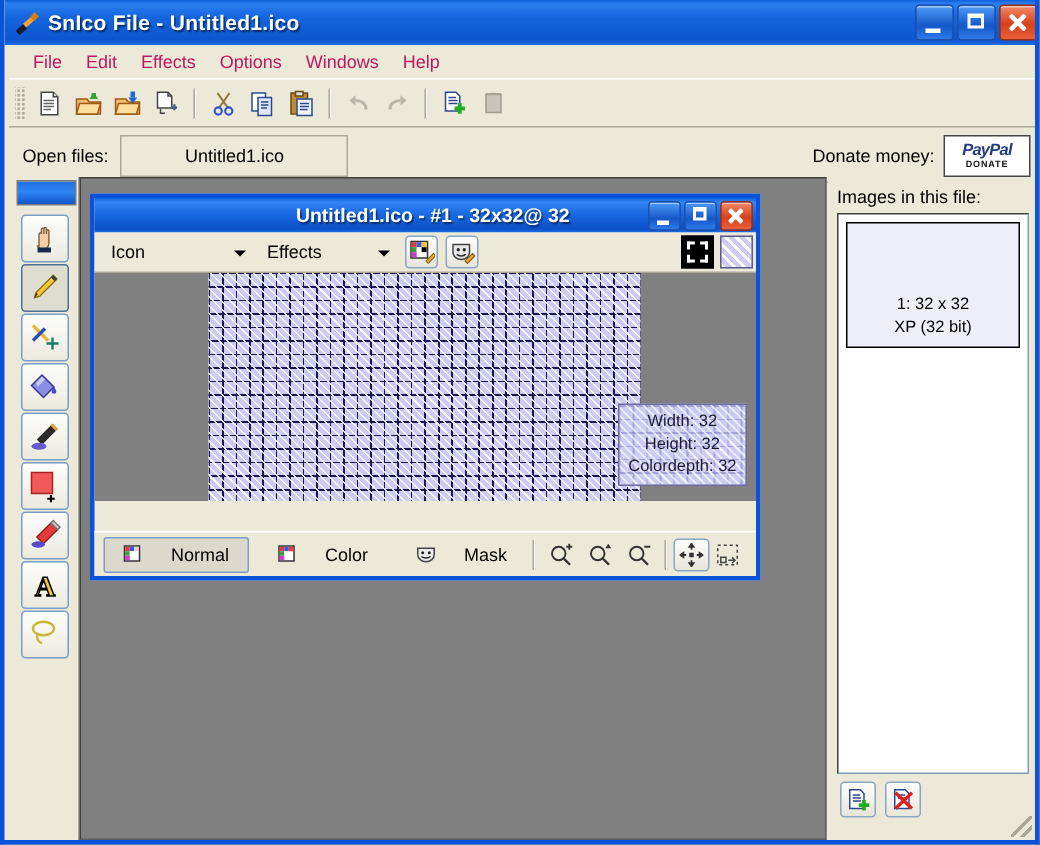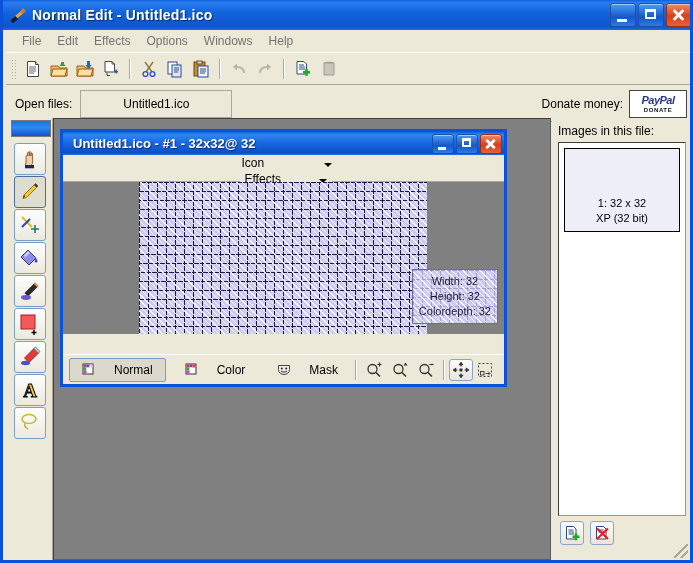--- a/index.html
+++ b/index.html
@@ -49,21 +49,21 @@
     content:"";position:absolute;left:10px;top:4px;width:3px;height:14px;background:#fff;border-radius:1px;
   }
   .wbtn.close .g:before{transform:rotate(45deg);}
   .wbtn.close .g:after{transform:rotate(-45deg);}
 
   
   #menubar{
     position:absolute;left:3px;top:30px;width:687px;height:22px;
     background:#ece9d8;display:flex;align-items:center;padding-left:8px;box-sizing:border-box;
   }
-  #menubar .mi{padding:2px 8px;color:#737373;font-size:12px;cursor:default;}
+  #menubar .mi{padding:2px 8px;color:#be185d;font-size:12px;cursor:default;}
 
   
   #toolbar{
     position:absolute;left:3px;top:52px;width:687px;height:33px;
     background:#ece9d8;
     border-top:1px solid #fff;
     border-bottom:1px solid #aca899;
     display:flex;align-items:center;box-sizing:border-box;
   }
   .grip{width:7px;height:22px;margin:0 3px 0 4px;
@@ -120,34 +120,33 @@
   
   #child{
     position:absolute;left:6px;top:10px;width:447px;height:258px;
     background:#ece9d8;
     border:3px solid #0a52d9;
     box-sizing:border-box;
   }
   #childtitle{
     height:23px;width:100%;
     background:linear-gradient(to bottom,#1163dd 0%,#3285f2 12%,#1a6ae4 45%,#0a4fc8 90%,#1f6ee5 100%);
-    display:flex;align-items:center;box-sizing:border-box;
+    display:flex;align-items:center;box-sizing:border-box;justify-content:center;
   }
   #childtitle .ct{color:#fff;font-size:13px;font-weight:bold;margin-left:10px;text-shadow:1px 1px 1px rgba(0,0,0,.5);white-space:nowrap;}
   #childtitle .wbtns{right:2px;top:2px;}
   #childtitle .wbtn{width:20px;height:18px;}
   #childtitle .wbtn.min .g:after{left:5px;bottom:3px;width:8px;height:3px;}
   #childtitle .wbtn.max .g:after{left:5px;top:3px;width:9px;height:9px;}
   #childtitle .wbtn.close .g:before,#childtitle .wbtn.close .g:after{left:8px;top:3px;width:3px;height:12px;}
 
   #childtools{
     position:absolute;left:0;top:23px;width:441px;height:27px;
     background:#ece9d8;display:flex;align-items:center;box-sizing:border-box;
     border-bottom:1px solid #aca899;
-    flex-direction:column;
   }
   .combo{
     height:19px;width:100px;margin-left:6px;
     background:#ece9d8;border:1px solid #ece9d8;
     display:flex;align-items:center;position:relative;font-size:12px;padding-left:4px;box-sizing:border-box;
   }
   .combo .arw{
     position:absolute;right:4px;top:7px;width:0;height:0;
     border-left:4px solid transparent;border-right:4px solid transparent;border-top:4px solid #000;
   }
@@ -239,21 +238,21 @@
 <div id="app">
 
   <div id="titlebar">
     <span class="tb-icon">
       <svg width="18" height="18" viewBox="0 0 18 18">
         <rect x="2" y="12" width="7" height="4" rx="1" fill="#1a1a2e" transform="rotate(-40 5 14)"></rect>
         <rect x="6" y="7" width="9" height="3.2" fill="#f4a23c" transform="rotate(-40 10 8)"></rect>
         <path d="M14 2 L17 5 L13.5 8 L11 5.5 Z" fill="#d97c10"></path>
       </svg>
     </span>
-    <span class="ttl">Normal Edit - Untitled1.ico</span>
+    <span class="ttl">SnIco File - Untitled1.ico</span>
     <div class="wbtns">
       <div class="wbtn min">
           <span class="g"></span>
         </div>
       <div class="wbtn max">
           <span class="g"></span>
         </div>
       <div class="wbtn close">
           <span class="g"></span>
         </div>

